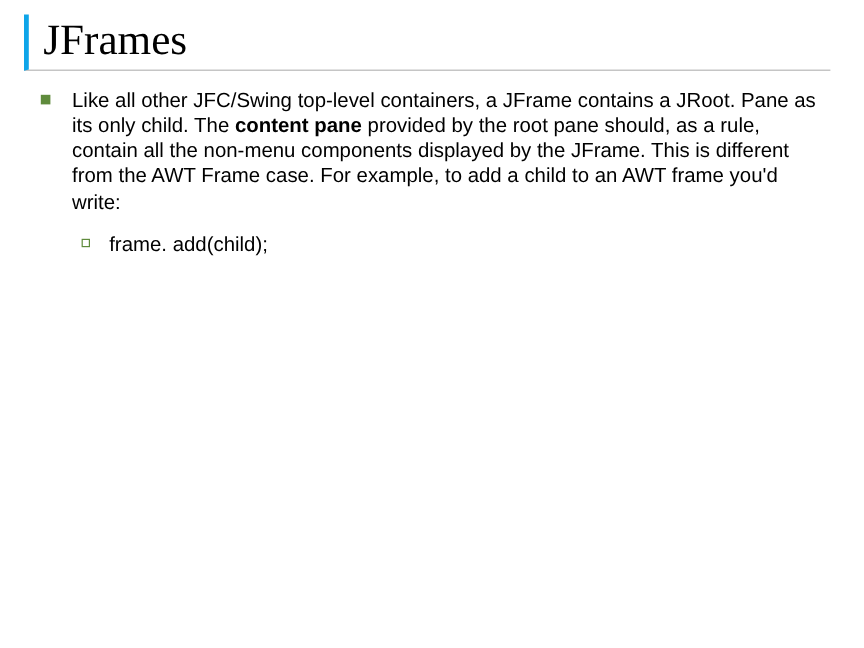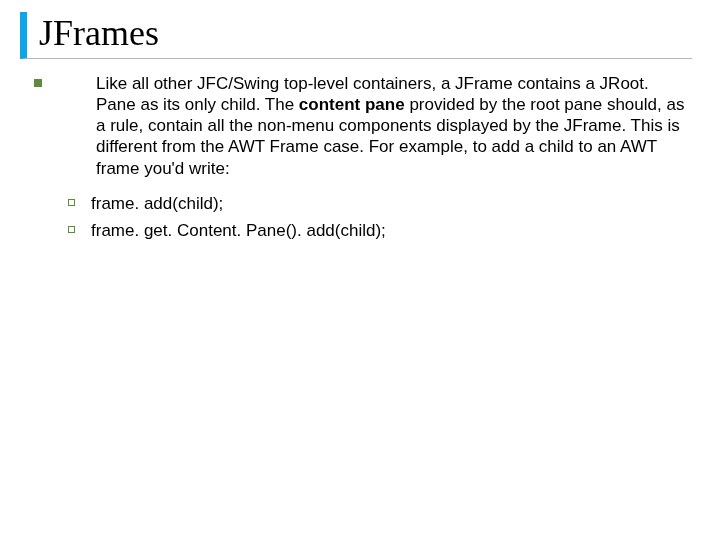--- a/index.html
+++ b/index.html
@@ -12,39 +12,38 @@
     color: #000;
   }
   .slide {
     box-sizing: border-box;
     width: 720px;
     height: 540px;
     padding: 12px 28px 20px 20px;
     position: relative;
   }
   .title-wrap {
-    border-left: 7px solid #0ea5e9;
+    border-left: 4px solid #0ea5e9;
     border-bottom: 1px solid #b7b7b7;
     padding: 2px 0 4px 12px;
     margin-bottom: 14px;
   }
   .title {
     font-family: "Times New Roman", Times, serif;
     font-size: 36px;
     line-height: 1.1;
     color: #000;
   }
   .body {
     font-size: 17px;
     line-height: 1.25;
   }
   .l1 {
     display: flex;
     margin: 4px 0 14px 14px;
-    gap: 36px;
   }
   .l1 .bullet {
     width: 8px;
     height: 8px;
     background: #5f8b3c;
     flex: 0 0 auto;
     margin-top: 6px;
     margin-right: 18px;
   }
   .l1 .text {
@@ -86,19 +85,15 @@
         <span>Like all other JFC/Swing top-level containers, a JFrame contains a JRoot. Pane as its only child. The </span><span class="bold">content pane</span><span> provided by the root pane should, as a rule, contain all the non-menu components displayed by the JFrame. This is different from the AWT Frame case. For example, to add a child to an AWT frame you'd write:</span>
       </div>
     </div>
 
     <div class="l2">
       <div class="bullet"></div>
       <div class="text">frame. add(child);</div>
     </div>
 
 
-    <div class="l2">
-      <div class="bullet"></div>
-      <div class="text">frame. get. Content. Pane(). add(child);</div>
-    </div>
 
   </div>
 </div>
 
 </body></html>

